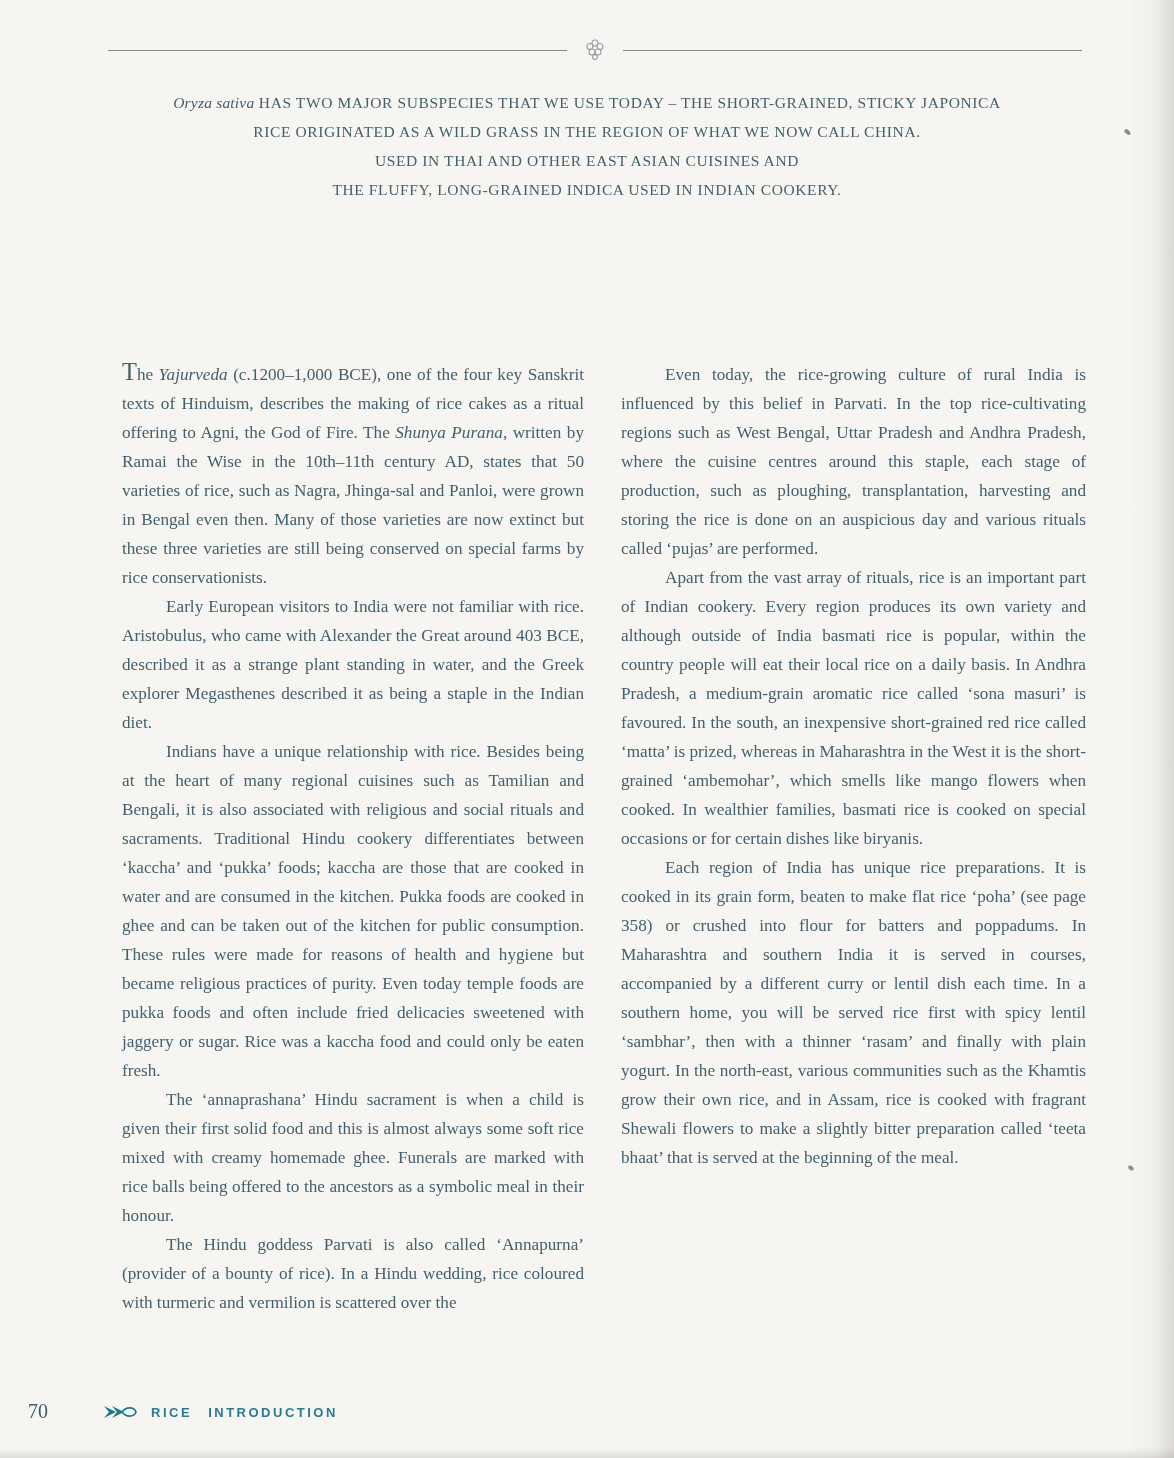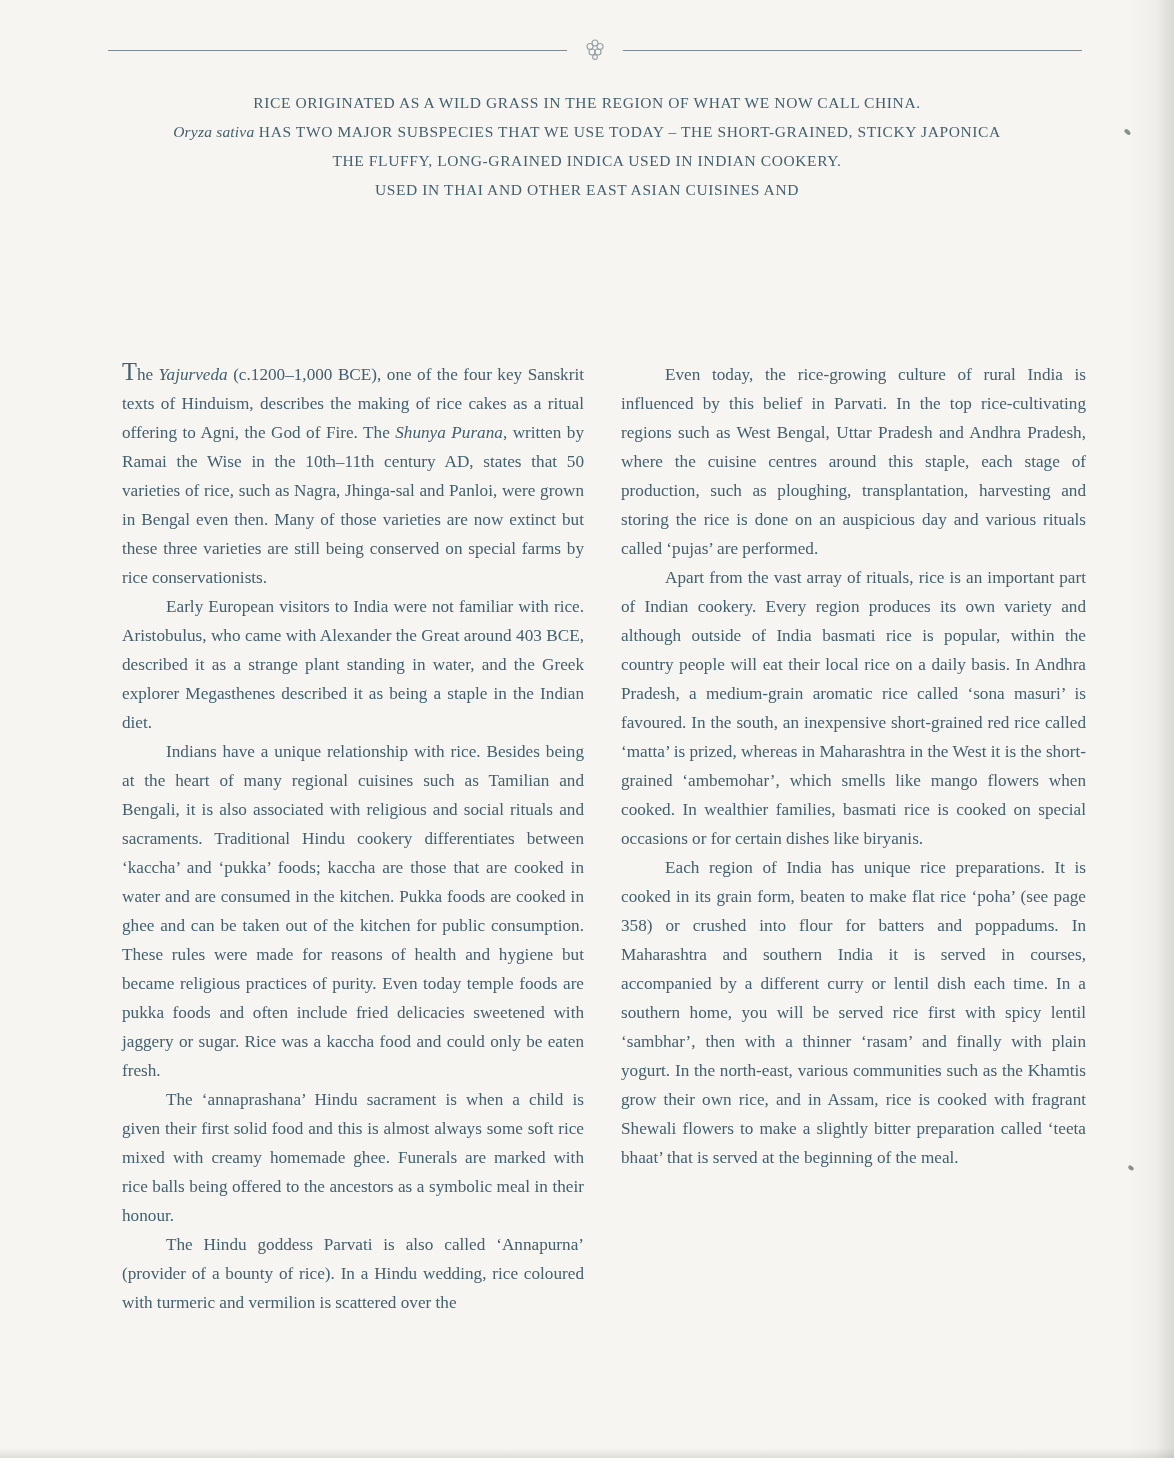--- a/index.html
+++ b/index.html
@@ -94,38 +94,53 @@
           <circle cx="11" cy="14" r="3"></circle>
           <circle cx="17" cy="14" r="3"></circle>
           <circle cx="14" cy="19" r="2.4"></circle>
         </g>
       </svg>
     </div>
     <div class="line"></div>
   </div>
 
   <div class="epigraph">
+    <div><i>Oryza sativa</i><span> HAS TWO MAJOR SUBSPECIES THAT WE USE TODAY – THE SHORT-GRAINED, STICKY JAPONICA</span></div>
     <div><span>RICE ORIGINATED AS A WILD GRASS IN THE REGION OF WHAT WE NOW CALL CHINA.</span></div>
-    <div><i>Oryza sativa</i><span> HAS TWO MAJOR SUBSPECIES THAT WE USE TODAY – THE SHORT-GRAINED, STICKY JAPONICA</span></div>
+    <div><span>USED IN THAI AND OTHER EAST ASIAN CUISINES AND</span></div>
     <div><span>THE FLUFFY, LONG-GRAINED INDICA USED IN INDIAN COOKERY.</span></div>
-    <div><span>USED IN THAI AND OTHER EAST ASIAN CUISINES AND</span></div>
   </div>
 
   <div class="body-columns">
     <div class="col col--left">
       <p class="no-indent"><span>The </span><i>Yajurveda</i><span> (c.1200–1,000 BCE), one of the four key Sanskrit texts of Hinduism, describes the making of rice cakes as a ritual offering to Agni, the God of Fire. The </span><i>Shunya Purana</i><span>, written by Ramai the Wise in the 10th–11th century AD, states that 50 varieties of rice, such as Nagra, Jhinga-sal and Panloi, were grown in Bengal even then. Many of those varieties are now extinct but these three varieties are still being conserved on special farms by rice conservationists.</span></p>
       <p><span>Early European visitors to India were not familiar with rice. Aristobulus, who came with Alexander the Great around 403 BCE, described it as a strange plant standing in water, and the Greek explorer Megasthenes described it as being a staple in the Indian diet.</span></p>
       <p><span>Indians have a unique relationship with rice. Besides being at the heart of many regional cuisines such as Tamilian and Bengali, it is also associated with religious and social rituals and sacraments. Traditional Hindu cookery differentiates between ‘kaccha’ and ‘pukka’ foods; kaccha are those that are cooked in water and are consumed in the kitchen. Pukka foods are cooked in ghee and can be taken out of the kitchen for public consumption. These rules were made for reasons of health and hygiene but became religious practices of purity. Even today temple foods are pukka foods and often include fried delicacies sweetened with jaggery or sugar. Rice was a kaccha food and could only be eaten fresh.</span></p>
       <p><span>The ‘annaprashana’ Hindu sacrament is when a child is given their first solid food and this is almost always some soft rice mixed with creamy homemade ghee. Funerals are marked with rice balls being offered to the ancestors as a symbolic meal in their honour.</span></p>
       <p><span>The Hindu goddess Parvati is also called ‘Annapurna’ (provider of a bounty of rice). In a Hindu wedding, rice coloured with turmeric and vermilion is scattered over the</span></p>
     </div>
     <div class="col col--right">
       <p><span>Even today, the rice-growing culture of rural India is influenced by this belief in Parvati. In the top rice-cultivating regions such as West Bengal, Uttar Pradesh and Andhra Pradesh, where the cuisine centres around this staple, each stage of production, such as ploughing, transplantation, harvesting and storing the rice is done on an auspicious day and various rituals called ‘pujas’ are performed.</span></p>
       <p><span>Apart from the vast array of rituals, rice is an important part of Indian cookery. Every region produces its own variety and although outside of India basmati rice is popular, within the country people will eat their local rice on a daily basis. In Andhra Pradesh, a medium-grain aromatic rice called ‘sona masuri’ is favoured. In the south, an inexpensive short-grained red rice called ‘matta’ is prized, whereas in Maharashtra in the West it is the short-grained ‘ambemohar’, which smells like mango flowers when cooked. In wealthier families, basmati rice is cooked on special occasions or for certain dishes like biryanis.</span></p>
       <p><span>Each region of India has unique rice preparations. It is cooked in its grain form, beaten to make flat rice ‘poha’ (see page 358) or crushed into flour for batters and poppadums. In Maharashtra and southern India it is served in courses, accompanied by a different curry or lentil dish each time. In a southern home, you will be served rice first with spicy lentil ‘sambhar’, then with a thinner ‘rasam’ and finally with plain yogurt. In the north-east, various communities such as the Khamtis grow their own rice, and in Assam, rice is cooked with fragrant Shewali flowers to make a slightly bitter preparation called ‘teeta bhaat’ that is served at the beginning of the meal.</span></p>
     </div>
   </div>
 
+  <div class="footer">
+    <div class="page-number">70</div>
+    <div class="footer-mark">
+      <span style="display:inline-flex;">
+        <svg width="34" height="18" viewBox="0 0 34 18">
+          <g fill="#1f7a8c">
+            <path d="M1 3 L13 9 L1 15 L6 9 Z"></path>
+            <path d="M9 3 L21 9 L9 15 L14 9 Z"></path>
+          </g>
+          <path d="M19 9 C23 3.5 31 3.5 33 9 C31 14.5 23 14.5 19 9 Z" fill="none" stroke="#1f7a8c" stroke-width="1.6"></path>
+        </svg>
+      </span>
+      <span class="footer-label">RICE INTRODUCTION</span>
+    </div>
+  </div>
 
   <div class="speck speck-1"></div>
   <div class="speck speck-2"></div>
 
 </div>
 
 </body></html>

